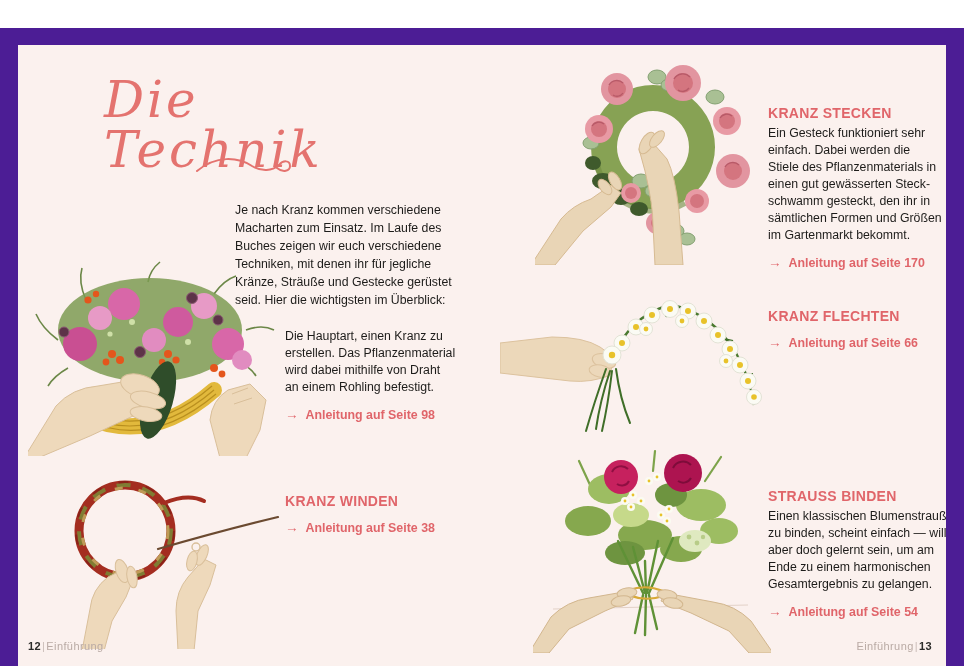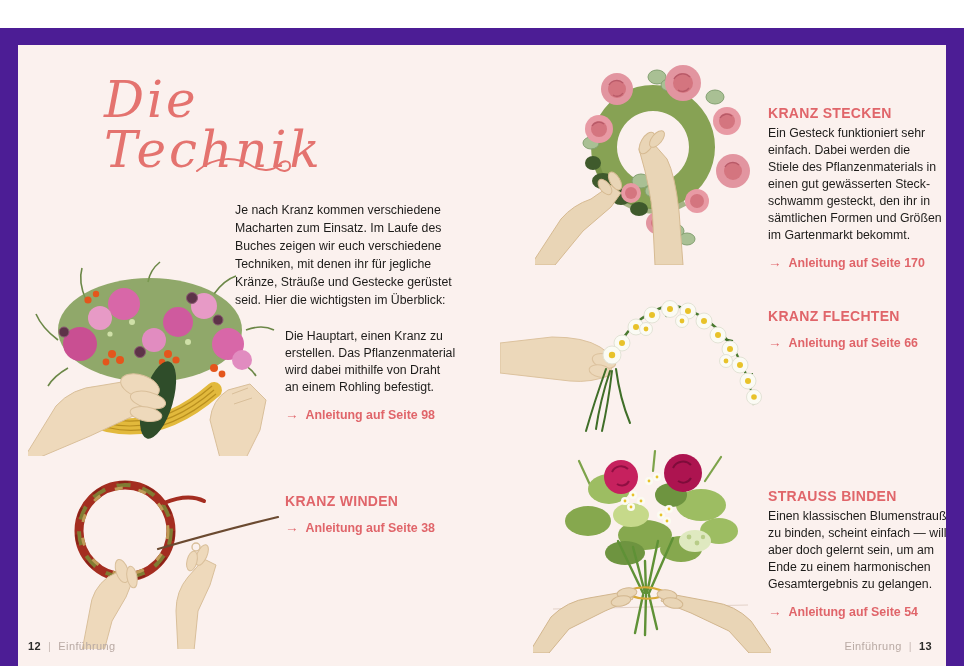--- a/index.html
+++ b/index.html
@@ -30,21 +30,21 @@
   .sec-strauss {left:750px;top:443px;width:176px;}
 
   .illus{position:absolute;}
   .il-binden  {left:10px; top:213px;}
   .il-winden  {left:12px; top:406px;}
   .il-stecken {left:517px;top:10px;}
   .il-flechten{left:482px;top:238px;}
   .il-strauss {left:515px;top:398px;}
 
   .footer{position:absolute;bottom:24px;font-size:11px;letter-spacing:.4px;
-    display:flex;align-items:baseline;gap:7px;}
+    display:flex;align-items:baseline;gap:1px;}
   .footer .pg{font-weight:bold;color:#2b2b29;}
   .footer .sep{color:#c9bcb7;font-weight:normal;}
   .footer .ch{color:#b9aaa4;}
   .footer-left{left:10px;}
   .footer-right{right:14px;}
 </style>
 </head>
 <body>
 
 <div class="canvas">

